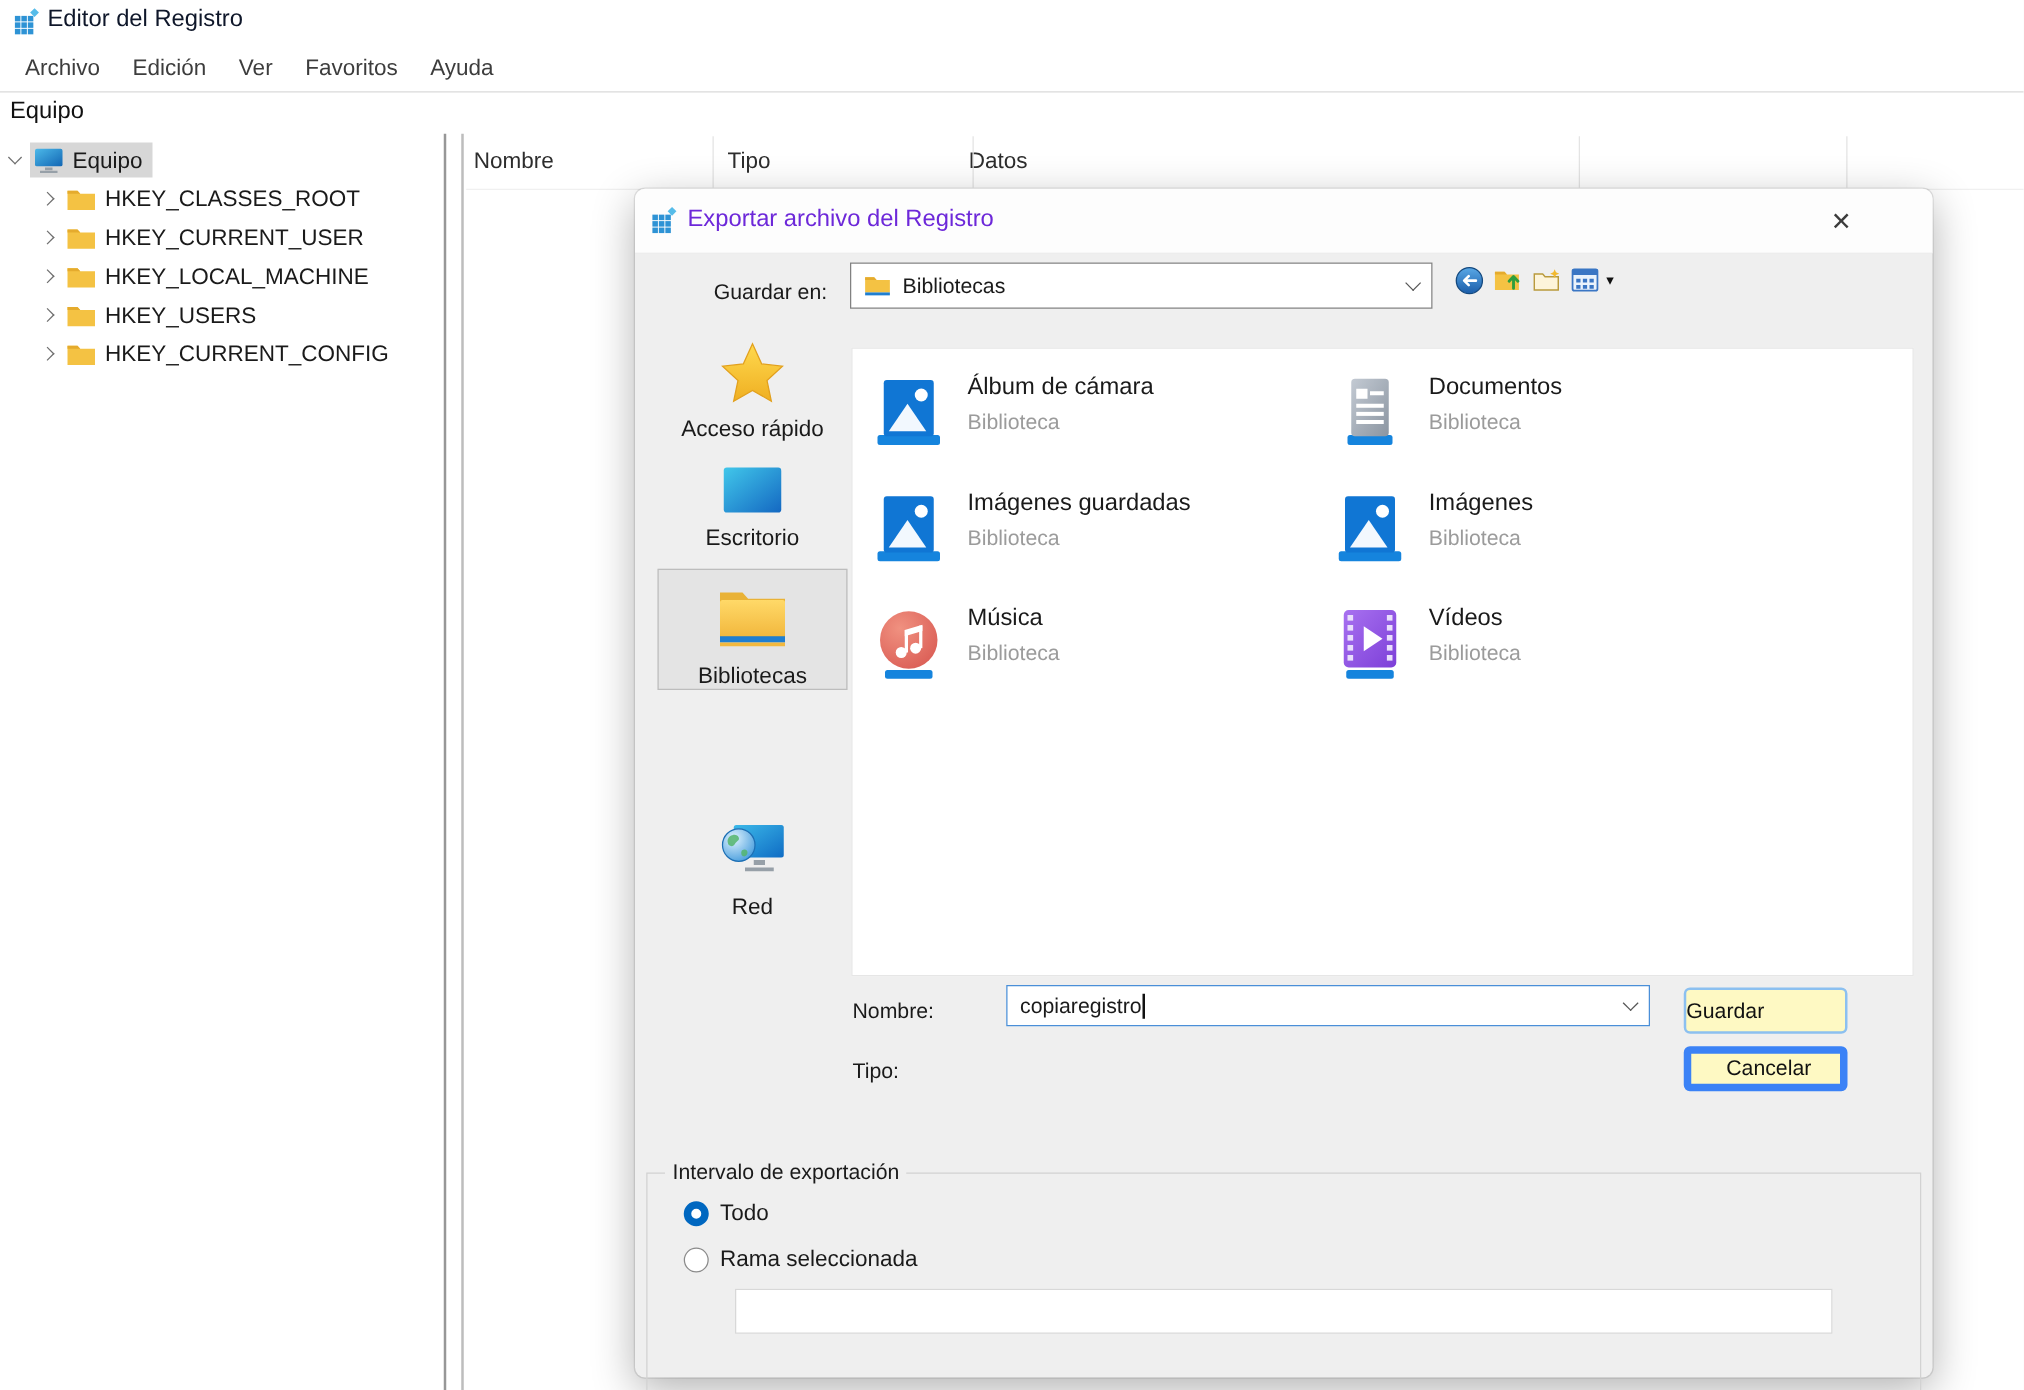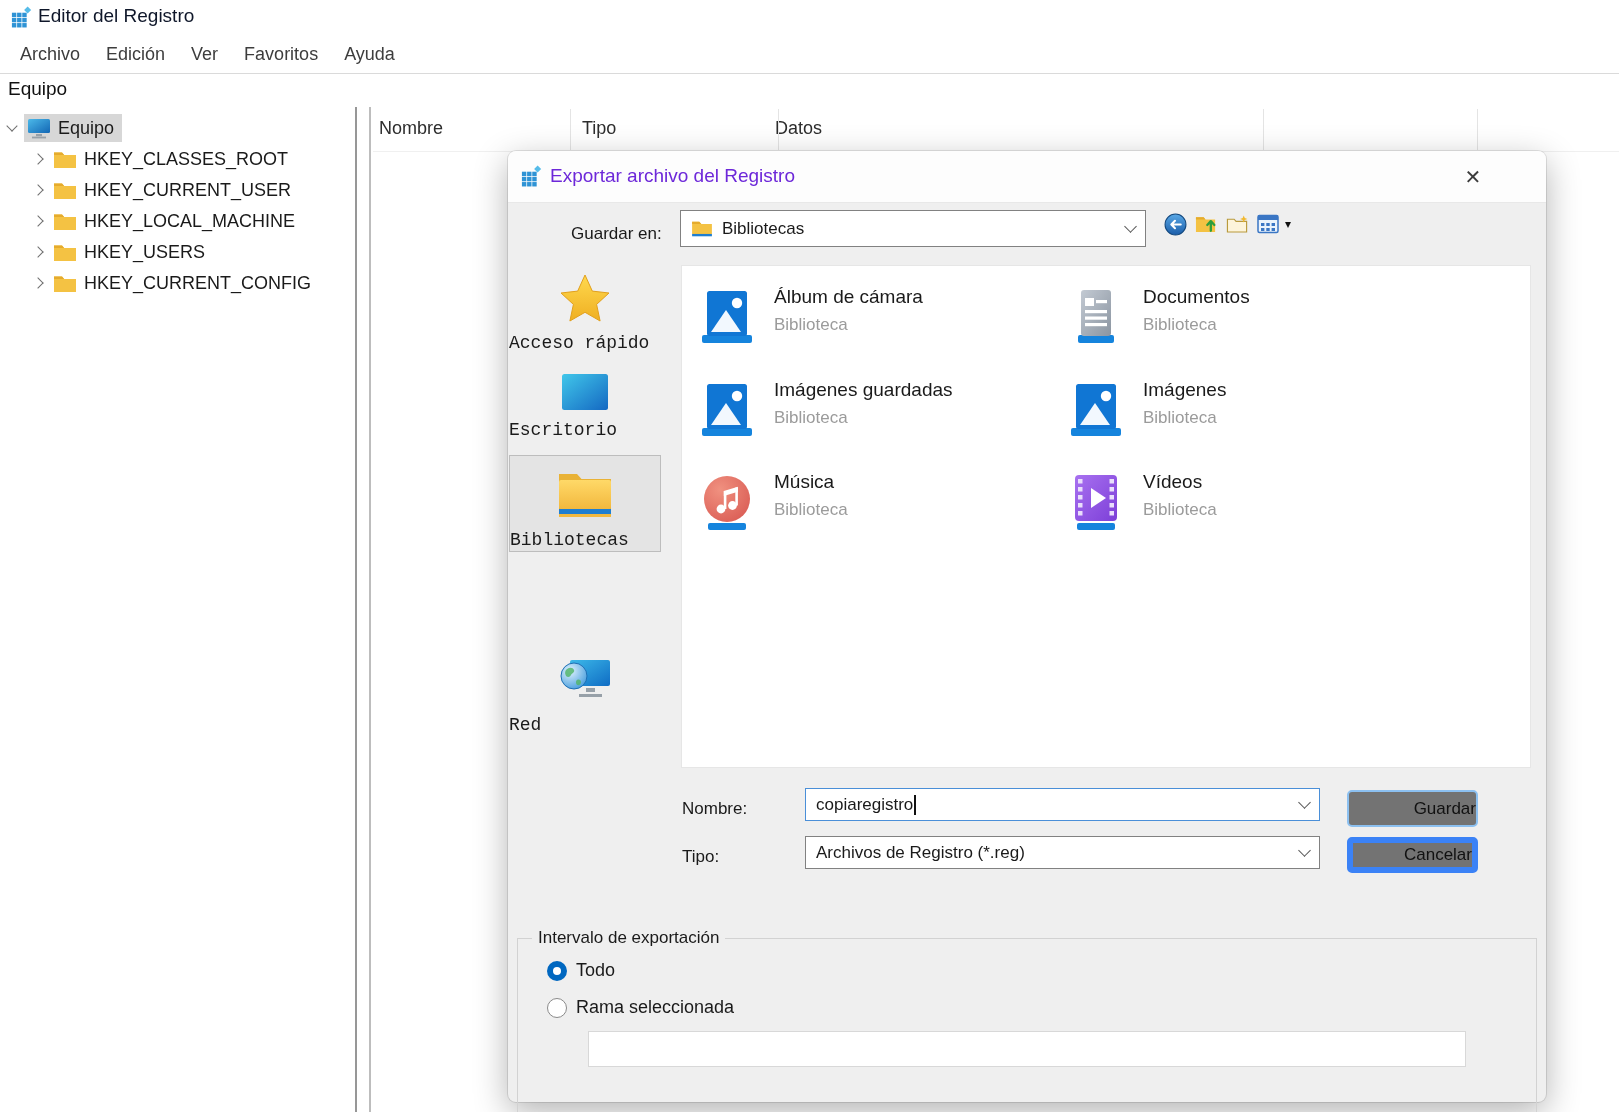--- a/index.html
+++ b/index.html
@@ -48,33 +48,33 @@
            font-size:17px; padding:0 10px; }
   .combo .flex { flex:1; }
   .cchev { width:9px; height:9px; border-right:1.5px solid #555; border-bottom:1.5px solid #555;
            transform:rotate(45deg); margin-top:-4px; }
   .tcaret { width:1.5px; height:20px; background:#111; margin-left:1px; }
 
   .toolbar { position:absolute; left:655px; top:61px; display:flex; align-items:center; gap:7px; }
   .tbtn { width:24px; height:24px; display:flex; align-items:center; justify-content:center; }
   .views-caret { font-size:12px; color:#111; margin-left:-2px; }
 
-  .place { position:absolute; left:1px; width:152px; text-align:left;font-family:Liberation Mono, monospace; }
+  .place { position:absolute; left:18px; width:152px; text-align:center; }
   .place .picon { display:flex; align-items:center; justify-content:center; }
   .place .plabel { font-size:18px; color:#1a1a1a; margin-top:4px; }
   .place.selected { background:#e4e4e4; border:1px solid #bdbdbd; }
 
-  .filelist { position:absolute; left:173px; top:114px; width:850px; height:503px; background:#fff; border:1px solid #e6e6e6; }
+  .filelist { position:absolute; left:173px; top:127px; width:850px; height:503px; background:#fff; border:1px solid #e6e6e6; }
   .fitem { position:absolute; width:350px; height:70px; }
   .ficon { position:absolute; left:0; top:0; width:58px; height:68px; display:flex; align-items:center; justify-content:center; }
   .fname { position:absolute; left:76px; top:4px; font-size:19px; color:#1a1a1a; white-space:nowrap; }
   .ftype { position:absolute; left:76px; top:33px; font-size:17px; color:#9b9b9b; }
 
-  .btn { position:absolute; display:flex; align-items:center; justify-content:flex-end; font-size:17px;
-         background:#737373; border-radius:5px; color:#111; }
+  .btn { position:absolute; display:flex; align-items:center; justify-content:flex-start; font-size:17px;
+         background:#fef9c3; border-radius:5px; color:#111; }
   .btn.primary { border:2px solid #8cc0f0; }
   .btn.normal  { border:6px solid #3b82f6;padding-left:28px; }
 
   .groupbox { position:absolute; left:9px; top:787px; width:1020px; height:184px; border:1px solid #d2d2d2; }
   .legend { position:absolute; left:14px; top:-11px; background:#efefef; padding:0 6px; font-size:17px; color:#1a1a1a; }
   .radio-row { position:absolute; display:flex; align-items:center; gap:9px; font-size:18px; }
   .radio { width:20px; height:20px; border-radius:50%; background:#fff; }
   .radio.on  { border:6px solid #0067c0; }
   .radio.off { border:1px solid #8a8a8a; }
   .branch-input { position:absolute; left:70px; top:92px; width:878px; height:36px; background:#fff; border:1px solid #d8d8d8; }
@@ -478,24 +478,20 @@
     <span>copiaregistro</span>
     <span class="tcaret"></span>
     <span class="flex"></span>
     <span class="cchev"></span>
   </div>
   <div class="btn primary" style="left:839px;top:639px;width:131px;height:37px;">
     <span>Guardar</span>
   </div>
 
   <span class="dlg-label" style="left:174px;top:696px;">Tipo:</span>
-  <div class="combo" style="left:297px;top:685px;width:515px;height:33px;">
-    <span class="flex">Archivos de Registro (*.reg)</span>
-    <span class="cchev"></span>
-  </div>
   <div class="btn normal" style="left:839px;top:686px;width:131px;height:36px;">
     <span>Cancelar</span>
   </div>
 
   <div class="groupbox">
     <span class="legend">Intervalo de exportación</span>
     <div class="radio-row" style="left:29px;top:21px;">
       <span class="radio on"></span>
       <span>Todo</span>
     </div>

